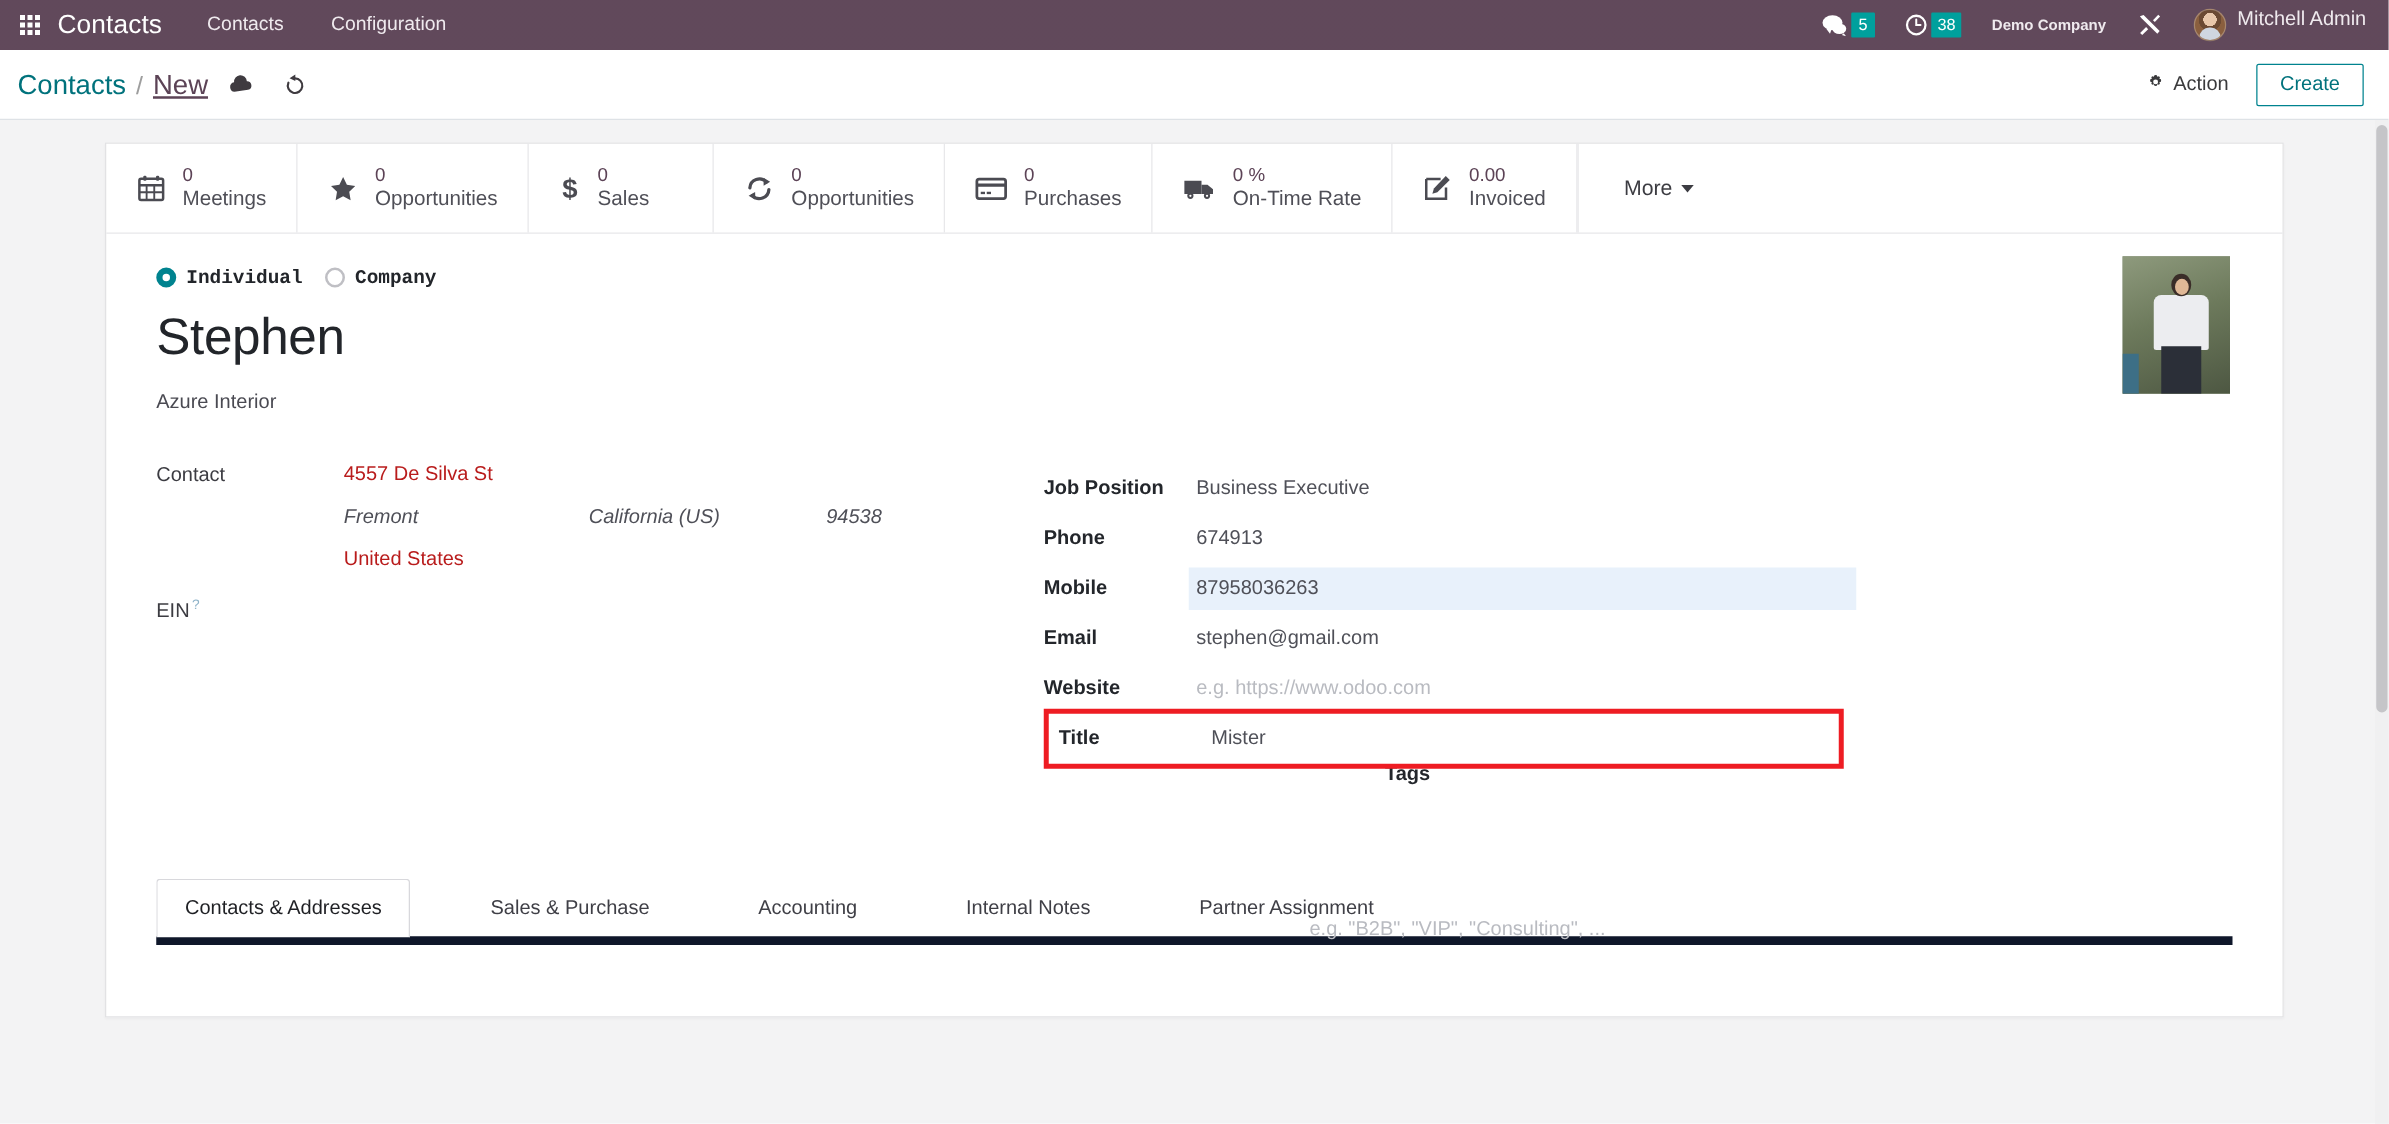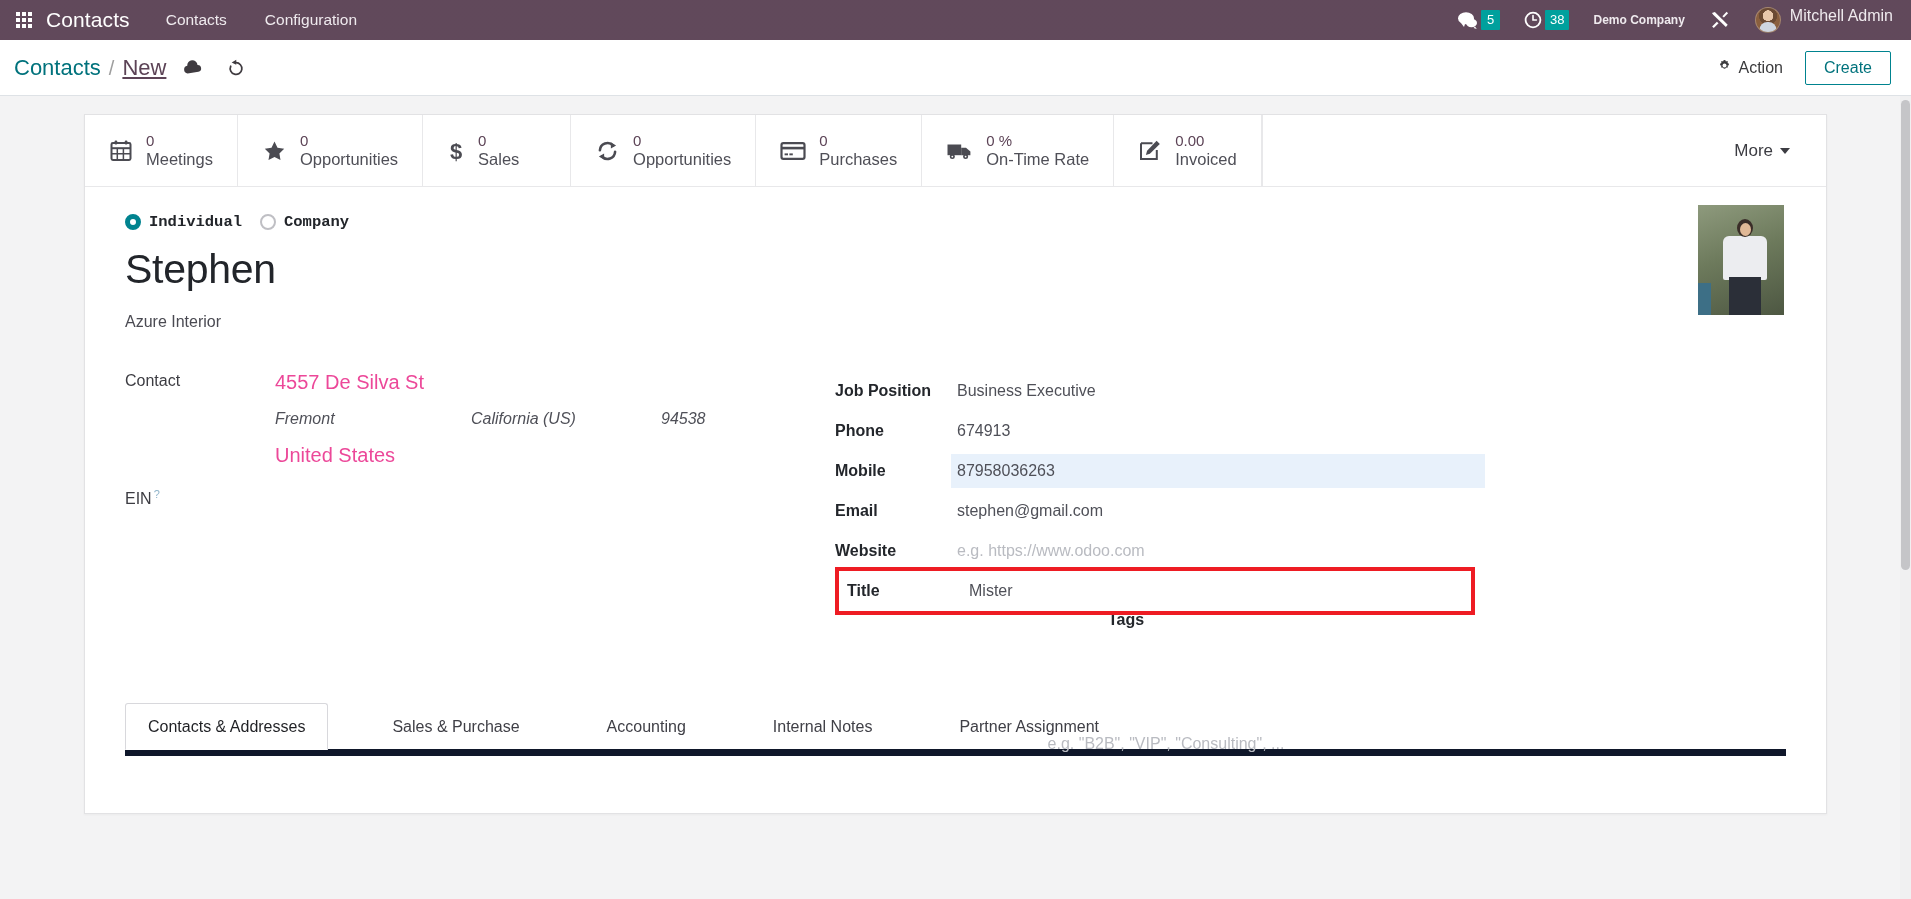--- a/index.html
+++ b/index.html
@@ -133,21 +133,21 @@
     border-right: 1px solid #e8e8ea;
     cursor: pointer;
     min-width: 148px;
   }
   .stat-btn .ico { color: #4b4b52; display: flex; align-items: center; }
   .stat-txt { display: flex; flex-direction: column; line-height: 1.18; }
   .stat-val { font-size: 15px; color: #5c4356; }
   .stat-lbl { font-size: 16.5px; color: #4f4f57; }
   .more-btn {
     margin-left: auto;
-    display: flex; align-items: center; justify-content: flex-end; gap: 7px;
+    display: flex; align-items: center; justify-content: flex-start; gap: 7px;
     padding: 17px 36px;
     font-size: 17px; color: #3c3c42;
     cursor: pointer;
     border-left: 1px solid #e8e8ea;
     flex: 1 1 auto;
   }
   .caret { width:0; height:0; border-left:5px solid transparent; border-right:5px solid transparent; border-top:6px solid #3c3c42; }
 
   
   .form-body { padding: 26px 40px 0 40px; position: relative; }
@@ -170,21 +170,21 @@
 
   .cols { display: flex; }
   .col-left { width: 700px; }
   .col-right { width: 660px; padding-left: 10px; }
 
   .fld { display: flex; align-items: flex-start; margin-bottom: 20px; }
   .fld-lbl {
     width: 150px; flex: 0 0 150px;
     font-size: 16px; color: #3c3c42; padding-top: 1px;
   }
-  .fld-val { font-size: 20px; color: #ec4899; }
+  .fld-val { font-size: 16px; color: #b91c1c; }
   .addr-line { display: flex; width: 100%; }
   .addr-city { width: 196px; font-size: 16px; color: #4f5058; }
   .addr-state { width: 190px; font-size: 16px; color: #4f5058; }
   .addr-zip { font-size: 16px; color: #4f5058; }
 
   .ein-q { color: #8fb3c9; font-size: 11px; vertical-align: super; margin-left: 2px; cursor: pointer; }
 
   
   .rfld { display: flex; align-items: center; height: 40px; }
   .rfld-lbl {

